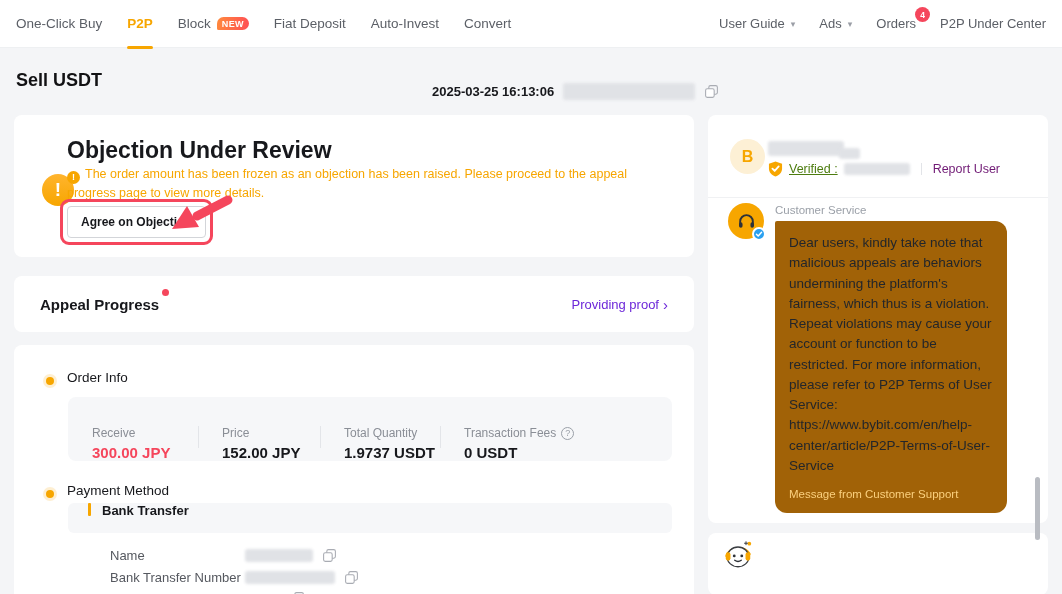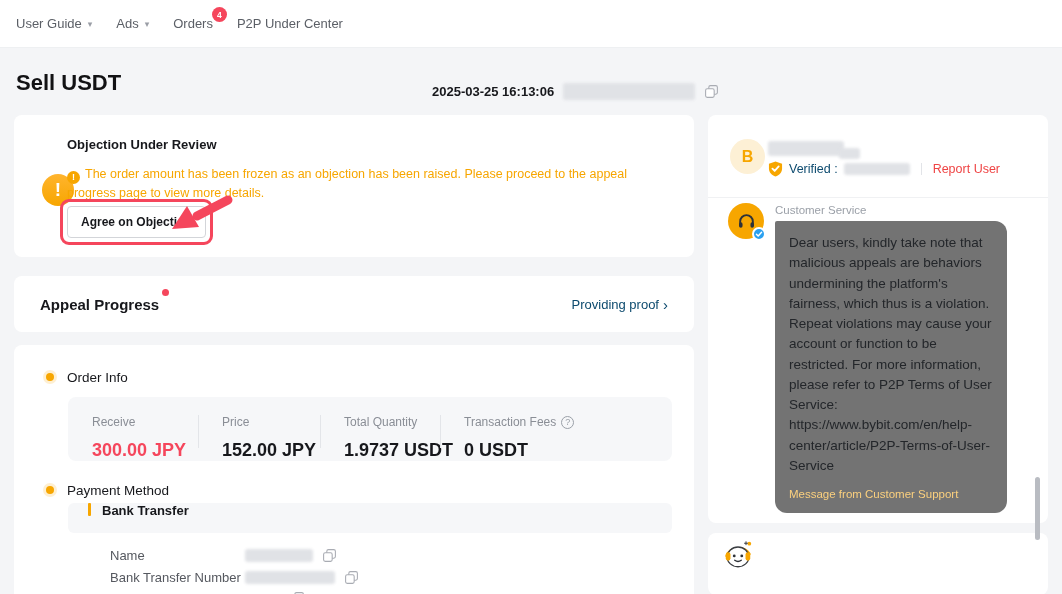--- a/index.html
+++ b/index.html
@@ -32,35 +32,35 @@
   }
   .nav-right { display:flex; align-items:center; gap:24px; font-size:13px; color:#5b5f66; }
   .caret { font-size:9px; color:#9b9ea6; }
   .orders-wrap { position:relative; }
   .badge-count {
     position:absolute; top:-9px; right:-14px; min-width:15px; height:15px;
     background:#f5465c; color:#fff; font-size:8.5px; font-weight:700;
     border-radius:8px; display:flex; align-items:center; justify-content:center; padding:0 3px;
   }
   
-  .page-title { position:absolute; left:16px; top:70px; font-size:22px; font-weight:700; color:#121214; }
+  .page-title { position:absolute; left:16px; top:70px; font-size:18px; font-weight:700; color:#121214; }
   .ts-row { position:absolute; left:432px; top:83px; display:flex; align-items:center; gap:9px; }
   .ts-text { font-size:13px; font-weight:600; color:#17181c; }
   .blur-rect { background:#e0e2e6; border-radius:3px; filter:blur(1.6px); }
   .icon-btn { display:inline-flex; align-items:center; cursor:pointer; color:#a9acb3; }
   
   .card { position:absolute; background:#fff; border-radius:8px; }
   #card-objection { left:14px; top:115px; width:680px; height:142px; }
   .big-warning {
     position:absolute; left:28px; top:59px; width:32px; height:32px; border-radius:50%;
     background:linear-gradient(180deg,#ffb42e,#f7a600);
     color:#fff; font-size:19px; font-weight:700;
     display:flex; align-items:center; justify-content:center;
   }
-  .obj-title { position:absolute; left:53px; top:22px; font-size:13px; font-weight:700; color:#17181c; }
+  .obj-title { position:absolute; left:53px; top:22px; font-size:23px; font-weight:700; color:#17181c; }
   .obj-msg { position:absolute; left:53px; top:50px; width:600px; font-size:12.5px; line-height:1.55; color:#f7a600; }
   .mini-warn {
     display:inline-flex; width:13px; height:13px; border-radius:50%;
     background:#f7a600; color:#fff; font-size:9px; font-weight:700;
     align-items:center; justify-content:center; vertical-align:-2px; margin-right:5px;
   }
   .annotation-box {
     position:absolute; left:46px; top:84px;
     border:3px solid #f5465c; border-radius:9px; padding:4px; background:transparent;
   }
@@ -69,36 +69,36 @@
     padding:8px 13px; font-size:12px; font-weight:700; color:#17181c;
     font-family:inherit; cursor:pointer; white-space:nowrap;
   }
   .annot-arrow { position:absolute; left:152px; top:76px; width:72px; height:48px; }
   #card-appeal {
     left:14px; top:276px; width:680px; height:56px;
     display:flex; align-items:center; justify-content:space-between; padding:0 26px;
   }
   .appeal-title { font-size:15px; font-weight:700; position:relative; }
   .red-dot { position:absolute; top:-7px; right:-10px; width:7px; height:7px; border-radius:50%; background:#f5465c; }
-  .appeal-link { display:flex; align-items:center; gap:4px; color:#0c4a6e; font-size:13px; cursor:pointer; }
+  .appeal-link { display:flex; align-items:center; gap:4px; color:#6d28d9; font-size:13px; cursor:pointer; }
   .chev { font-size:15px; line-height:1; }
   #card-details { left:14px; top:345px; width:680px; height:264px; }
-  .sec-row { position:absolute; left:32px; height:16px; display:flex; align-items:center; gap:13px; }
+  .sec-row { position:absolute; left:32px; height:16px; display:flex; align-items:flex-end; gap:13px; }
   .sec-dot { width:8px; height:8px; border-radius:50%; background:#f7a600; box-shadow:0 0 0 3px rgba(247,166,0,.18); }
   .sec-label { font-size:13.5px; font-weight:500; color:#17181c; }
   .info-box {
     position:absolute; left:54px; top:52px; width:604px; height:64px;
     background:#f6f7f9; border-radius:8px; display:flex;align-items:flex-end;
   }
   .info-col { position:relative; padding:13px 0 0 24px; }
   .info-col.divided::before {
     content:""; position:absolute; left:0; top:13px; bottom:13px; width:1px; background:#e3e5e9;
   }
   .info-label { font-size:12px; color:#8a8e96; display:flex; align-items:center; gap:5px; white-space:nowrap; }
-  .info-value { margin-top:11px; font-size:18px; font-weight:600; color:#17181c; white-space:nowrap; }
+  .info-value { margin-top:4px; font-size:15px; font-weight:600; color:#17181c; white-space:nowrap; }
   .info-value.danger { color:#f5465c; }
   .help-circ {
     width:13px; height:13px; border:1px solid #9aa0a8; border-radius:50%;
     font-size:9px; color:#9aa0a8; display:inline-flex; align-items:center; justify-content:center;
     cursor:pointer;
   }
   .bank-bar {
     position:absolute; left:54px; top:158px; width:604px; height:30px;
     background:#f6f7f9; border-radius:6px;
     display:flex; padding-left:20px; gap:11px;
@@ -111,52 +111,63 @@
   
   #card-chat { left:708px; top:115px; width:340px; height:408px; }
   .seller-avatar {
     position:absolute; left:22px; top:24px; width:35px; height:35px; border-radius:50%;
     background:#fdf0d5; color:#f7a600; font-size:16px; font-weight:700;
     display:flex; align-items:center; justify-content:center;
   }
   .name-blur1 { position:absolute; left:60px; top:26px; width:76px; height:15px; }
   .name-blur2 { position:absolute; left:131px; top:33px; width:21px; height:11px; }
   .verified-row { position:absolute; left:60px; top:46px; display:flex; align-items:center; gap:6px; font-size:12.5px; }
-  .verified-text { color:#0c4a6e; }
+  .verified-text { color:#4d7c0f;text-decoration:underline; }
   .vr-div { width:1px; height:12px; background:#e2e4e8; margin:0 5px; }
-  .report-link { color:#ef4444; cursor:pointer; }
+  .report-link { color:#701a75; cursor:pointer; }
   .chat-divider { position:absolute; left:0; top:82px; width:100%; height:1px; background:#f0f1f3; }
   .cs-avatar {
     position:absolute; left:20px; top:88px; width:36px; height:36px; border-radius:50%;
     background:#f7a600; display:flex; align-items:center; justify-content:center;
   }
   .cs-badge {
     position:absolute; left:44px; top:112px; width:14px; height:14px; border-radius:50%;
     background:#2ba0f0; border:2px solid #fff;
     display:flex; align-items:center; justify-content:center;
   }
   .cs-label { position:absolute; left:67px; top:89px; font-size:11.5px; color:#9ba0a8; }
   .bubble {
     position:absolute; left:67px; top:106px; width:232px;
-    background:#737373; border-radius:2px 12px 12px 12px;
+    background:#a16207; border-radius:2px 12px 12px 12px;
     padding:12px 14px 10px; font-size:13.5px; line-height:1.5; color:#23262a;
     word-wrap:break-word;
   }
   .bubble-footer { margin-top:10px; font-size:11.5px; color:#fbd07e; }
   .chat-scrollbar {
     position:absolute; left:1035px; top:477px; width:5px; height:63px;
     background:#b9bcc2; border-radius:3px; z-index:6; cursor:pointer;
   }
   #card-chatfoot { left:708px; top:533px; width:340px; height:62px; }
   .bot-icon { position:absolute; left:14px; top:6px; width:32px; height:32px; cursor:pointer; }
 </style>
 </head>
 <body>
 
 <div class="header">
+  <div class="nav-left">
+    <span class="nav-item">One-Click Buy</span>
+    <span class="nav-item active">P2P</span>
+    <span class="nav-item">
+      <span>Block</span>
+      <span class="badge-new">NEW</span>
+    </span>
+    <span class="nav-item">Fiat Deposit</span>
+    <span class="nav-item">Auto-Invest</span>
+    <span class="nav-item">Convert</span>
+  </div>
   <div class="nav-right">
     <span class="nav-item">
       <span>User Guide</span>
       <span class="caret">▾</span>
     </span>
     <span class="nav-item">
       <span>Ads</span>
       <span class="caret">▾</span>
     </span>
     <span class="nav-item orders-wrap">

